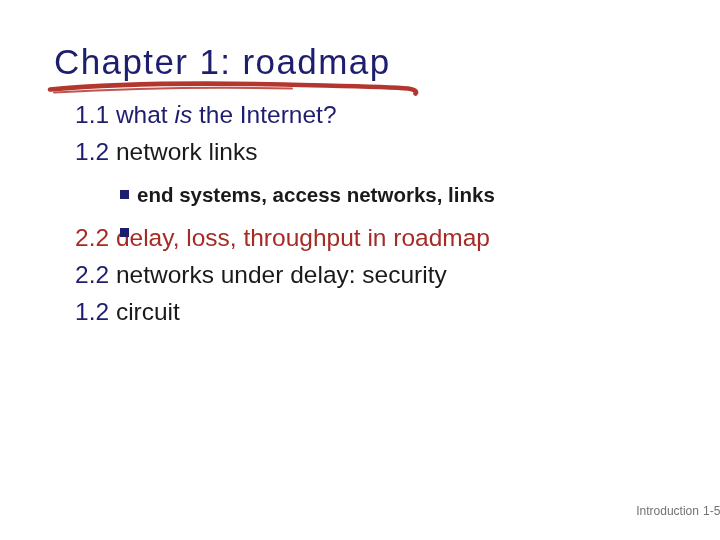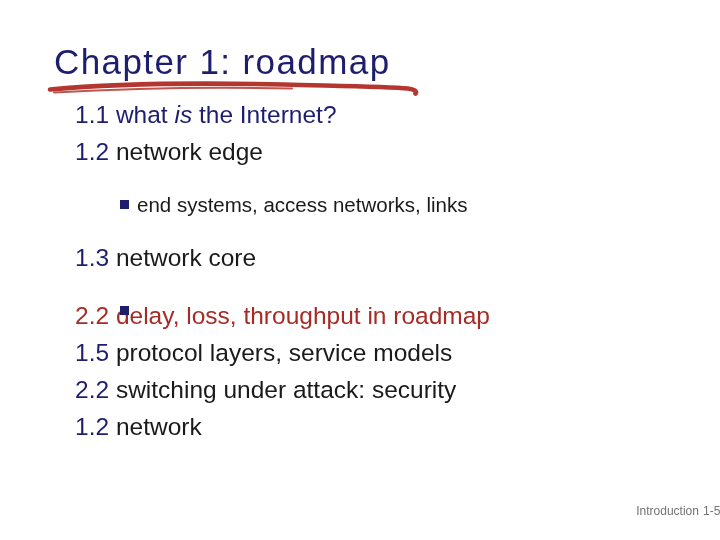--- a/index.html
+++ b/index.html
@@ -47,27 +47,28 @@
     white-space: nowrap;
   }
   .section .num {
     color: var(--navy);
   }
   .section.navy { color: var(--navy); }
   .section.red, .section.red .num { color: var(--red); }
   .section .it { font-style: italic; }
   .bullet {
     position: relative;
-    margin: 21px 0;
+    margin: 11px 0;
     padding-left: 62px;
     width: 532px;
     box-sizing: border-box;
     font-size: 20.5px;
     line-height: 27px;
     color: var(--ink);
+    font-weight: bold;
   }
   .bullet .sq {
     position: absolute;
     left: 45px;
     top: 9px;
     width: 9px;
     height: 9px;
     background: var(--navy);
   }
   .footer {
@@ -88,27 +89,25 @@
 
   <h1 class="title">Chapter 1: roadmap</h1>
 
   <svg class="underline" viewBox="0 0 380 20" aria-hidden="true">
     <path id="ul-main" d="M6,11.5 C70,5.5 150,4.5 240,6.5 C300,8 345,8.5 364,10.5 C370,11.3 373.5,13 371.5,15.5" fill="none" stroke-width="4.6" stroke-linecap="round" stroke="#b4372f"></path>
     <path id="ul-echo" d="M10,14.5 C90,10 175,9 248,10.5" fill="none" stroke-width="2" stroke-linecap="round" opacity="0.85" stroke="#b4372f"></path>
   </svg>
 
   <div class="content" id="content">
       <div class="section navy"><span class="num">1.1 </span><span>what </span><span class="it">is</span><span> the Internet?</span></div>
-      <div class="section"><span class="num">1.2 </span><span>network edge</span></div>
+      <div class="section"><span class="num">1.2 </span><span>network links</span></div>
       <div class="bullet"><span class="sq"></span><span>end systems, access networks, links</span></div>
-      <div class="section"><span class="num">1.3 </span><span>network core</span></div>
       <div class="bullet"><span class="sq"></span></div>
       <div class="section red"><span class="num">2.2 </span><span>delay, loss, throughput in roadmap</span></div>
-      <div class="section"><span class="num">1.5 </span><span>protocol layers, service models</span></div>
-      <div class="section"><span class="num">2.2 </span><span>switching under attack: security</span></div>
-      <div class="section"><span class="num">1.2 </span><span>network</span></div>
+      <div class="section"><span class="num">2.2 </span><span>networks under delay: security</span></div>
+      <div class="section"><span class="num">1.2 </span><span>circuit</span></div>
     </div>
 
   <div class="footer">
     <span>Introduction</span><span class="page">1-58</span>
   </div>
 
 </div>
 
 </body></html>

